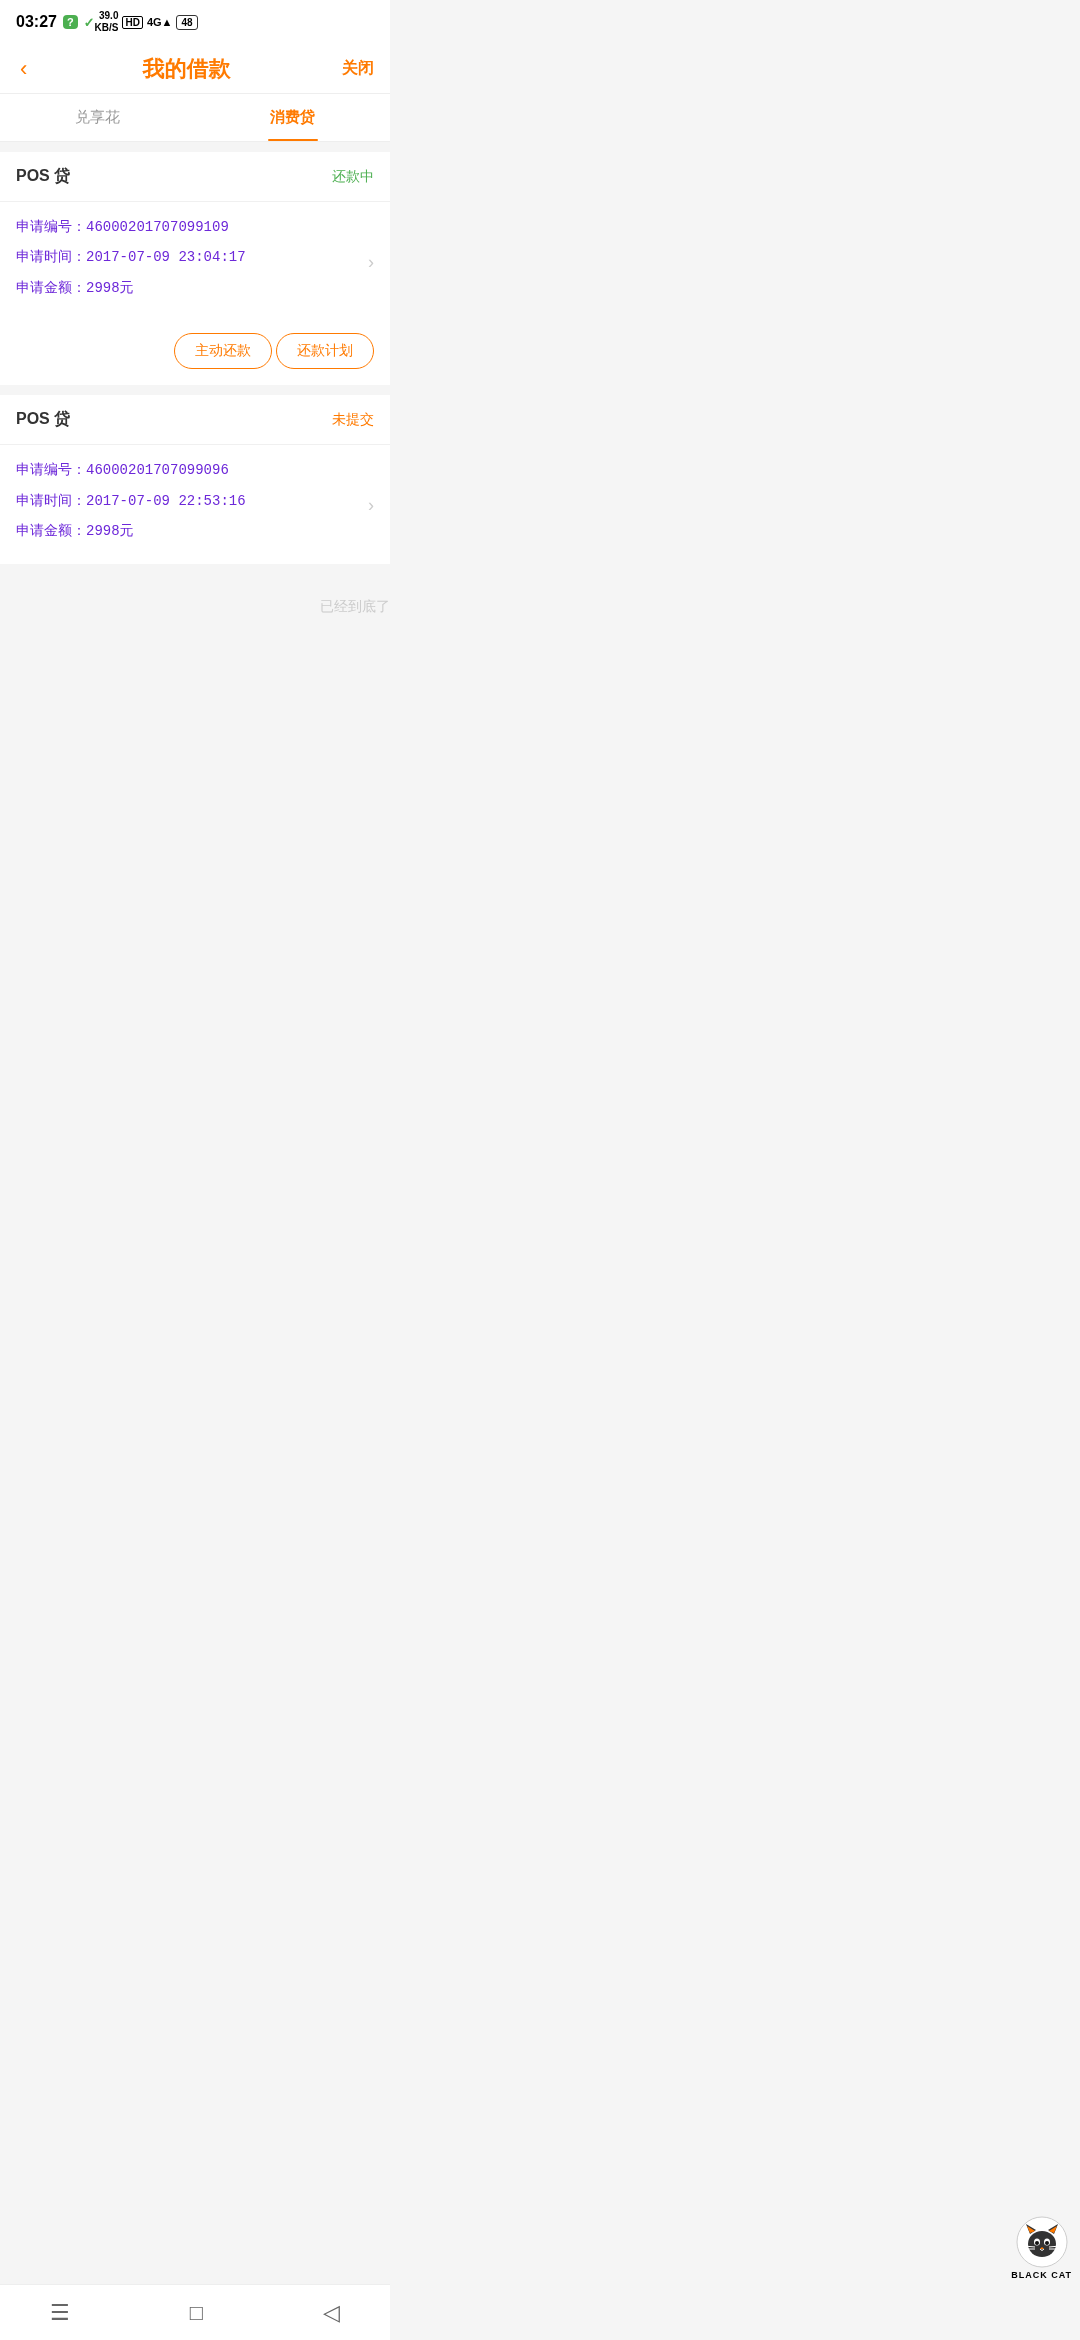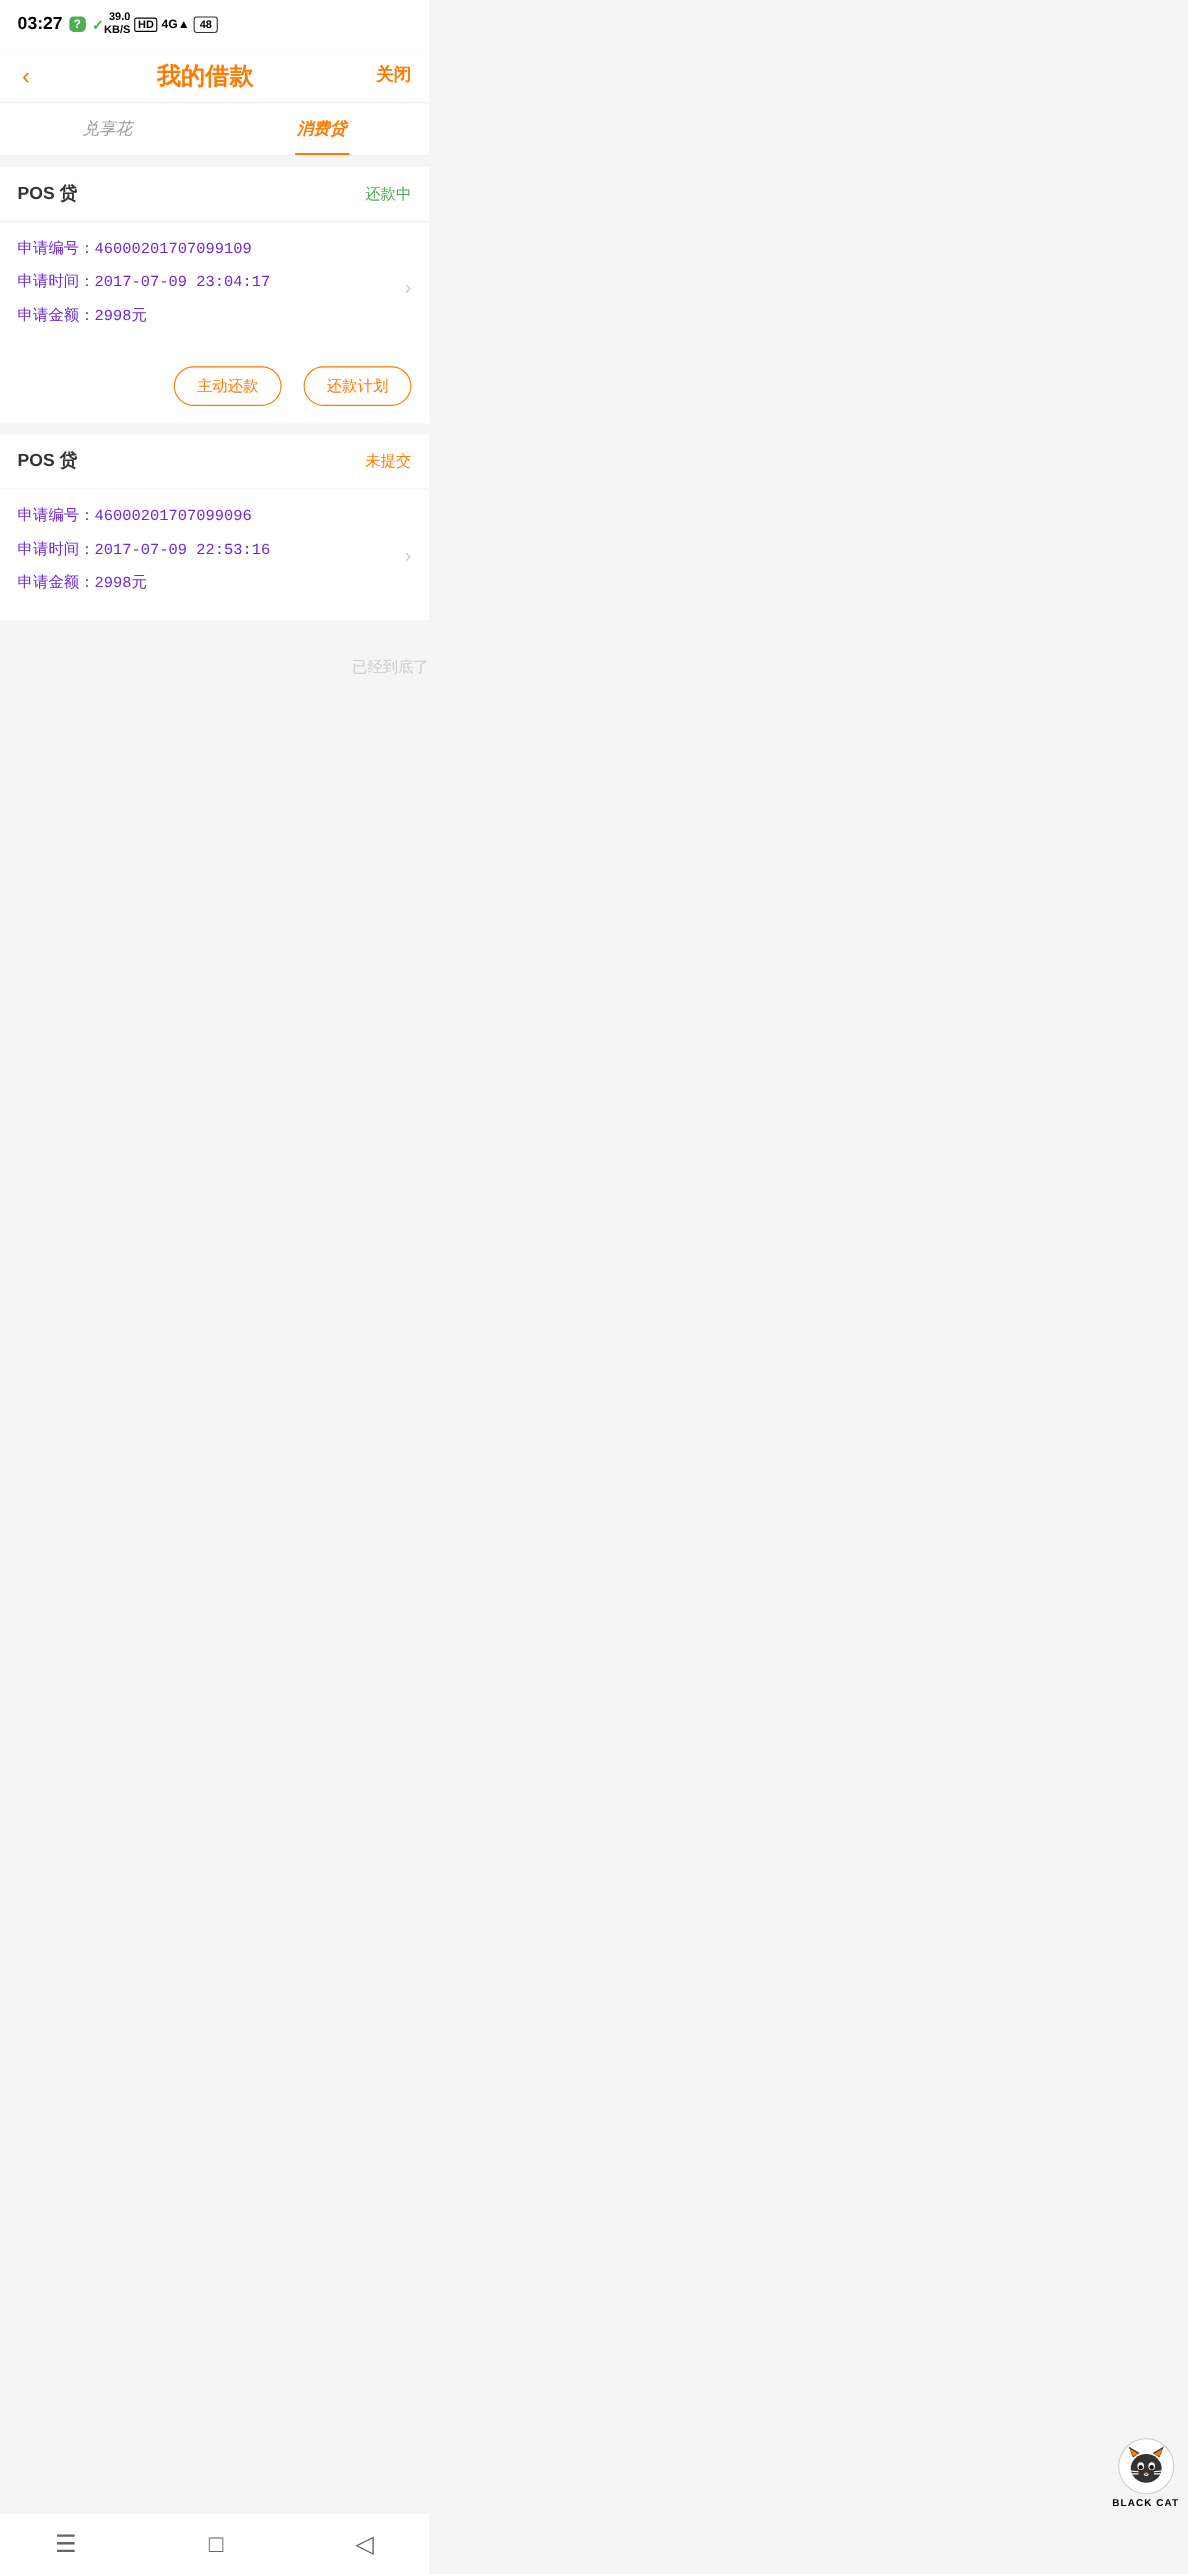--- a/index.html
+++ b/index.html
@@ -90,21 +90,20 @@
       font-size: 16px;
       font-weight: 600;
       cursor: pointer;
     }
 
     
     .tabs {
       background: #fff;
       display: flex;
       border-bottom: 1px solid #eee;
-      font-style: italic;
     }
     .tab {
       flex: 1;
       text-align: center;
       padding: 14px 0;
       font-size: 15px;
       color: #999;
       cursor: pointer;
       position: relative;
     }
@@ -167,21 +166,21 @@
       position: absolute;
       right: 16px;
       top: 50%;
       transform: translateY(-50%);
       color: #ccc;
       font-size: 18px;
     }
     .loan-actions {
       display: flex;
       justify-content: flex-end;
-      gap: 20px;
+      gap: 4px;
       padding: 12px 16px 16px;
     }
     .action-btn {
       border: 1px solid #ff7a00;
       color: #ff7a00;
       background: #fff;
       border-radius: 20px;
       padding: 8px 20px;
       font-size: 14px;
       cursor: pointer;

